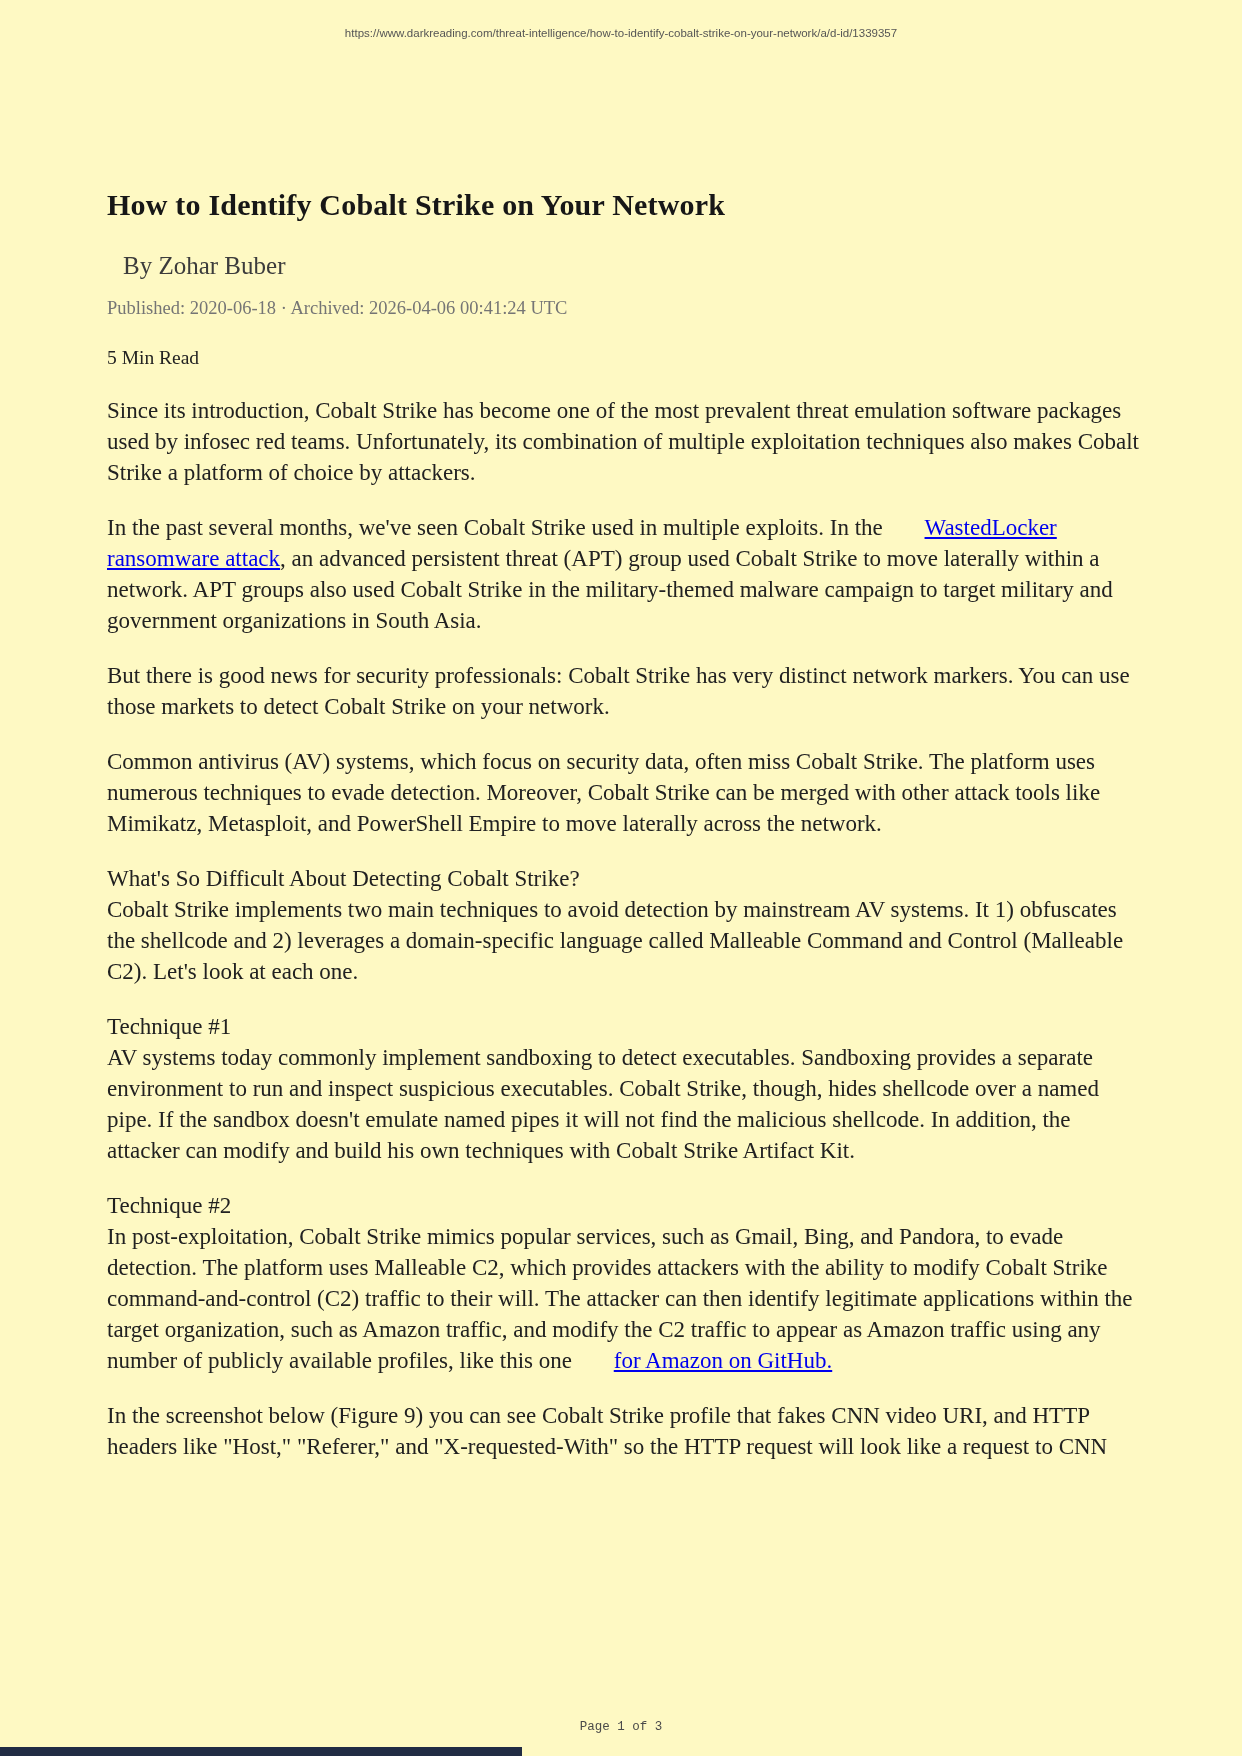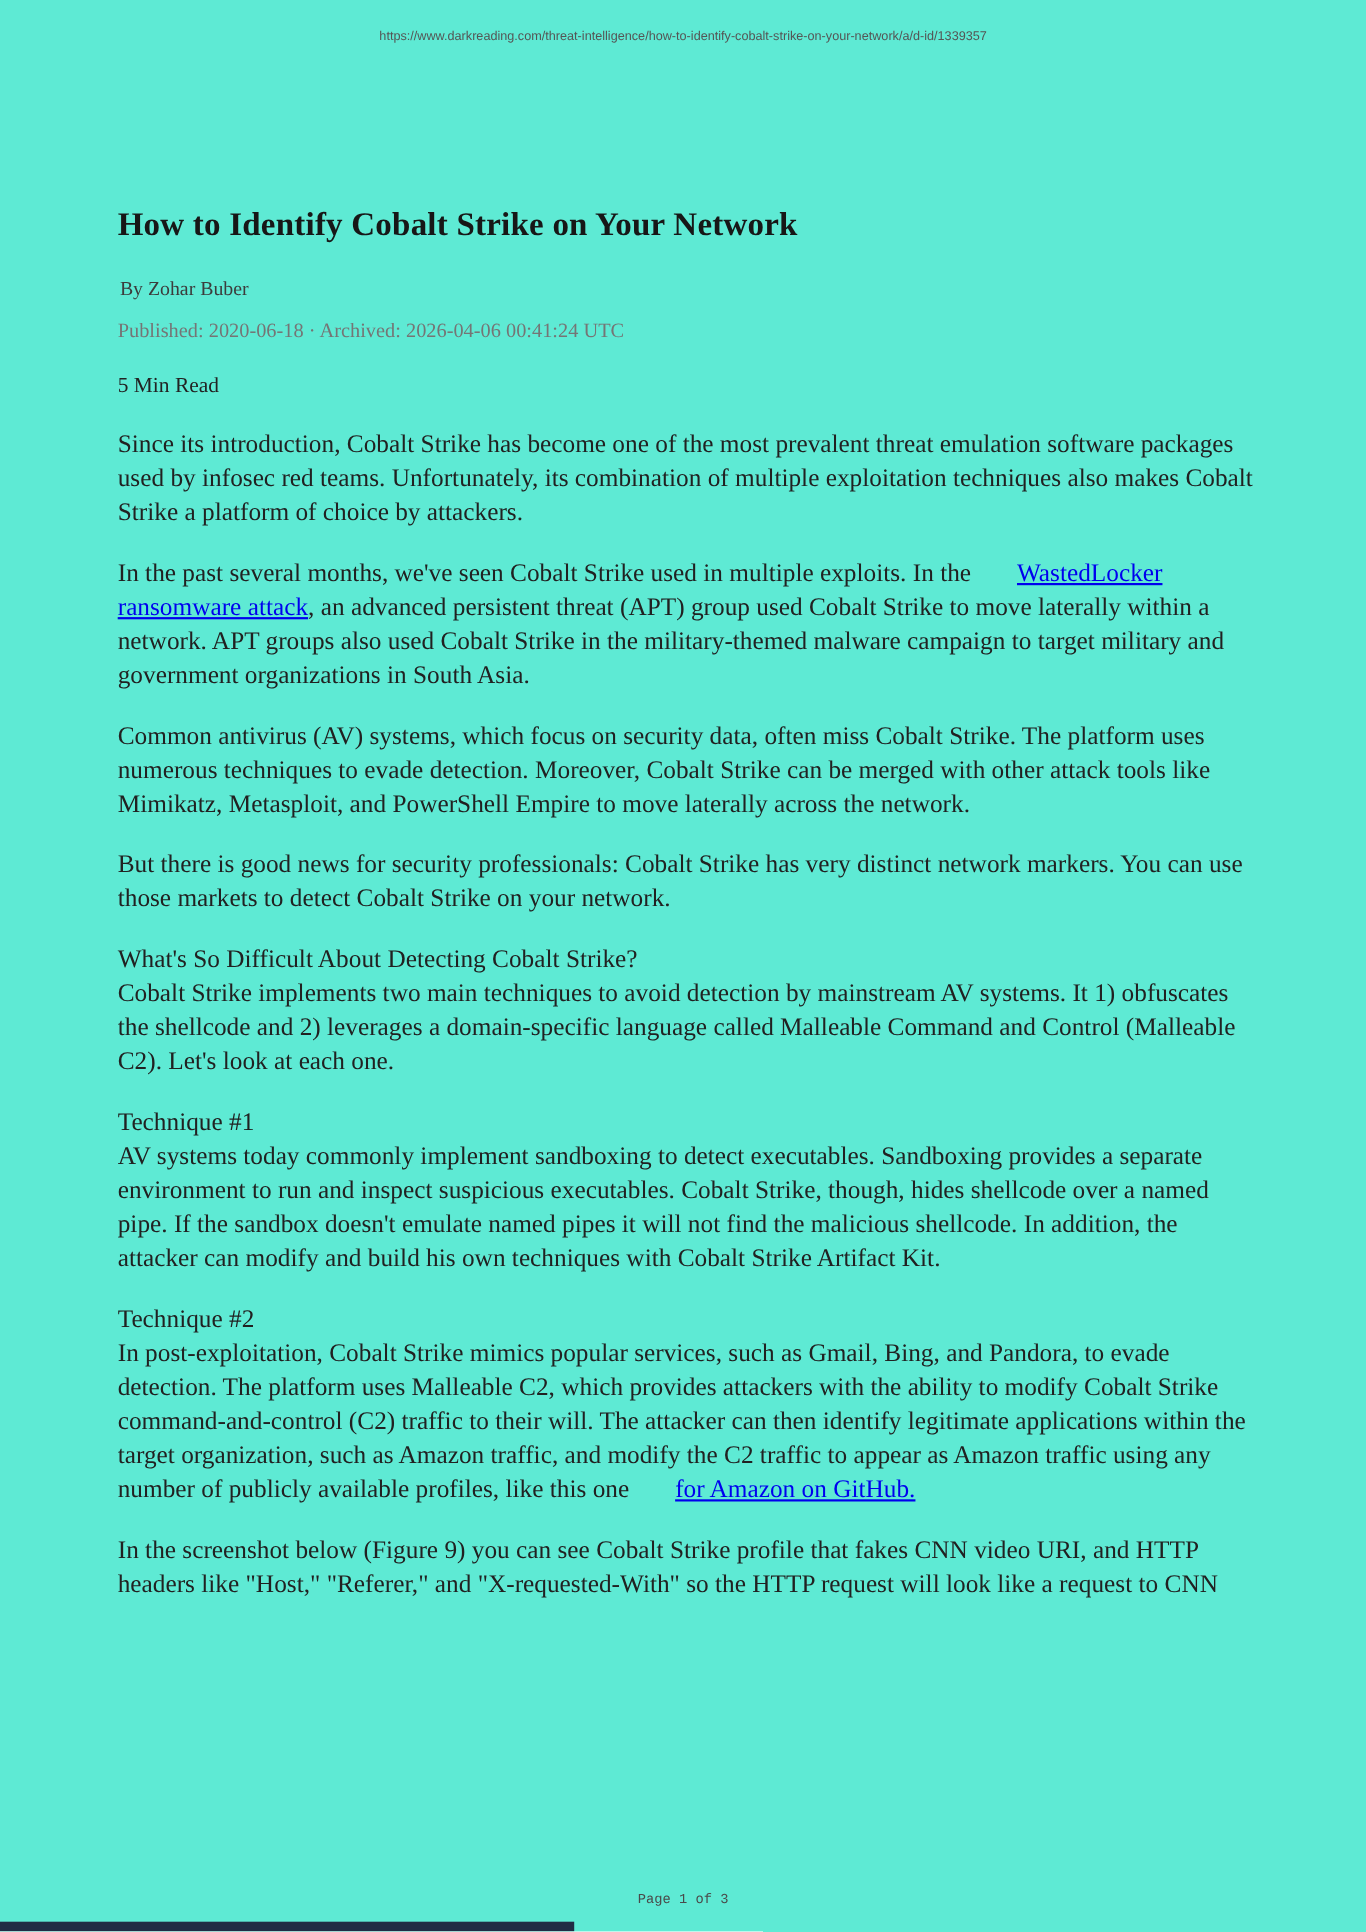--- a/index.html
+++ b/index.html
@@ -1,20 +1,20 @@
 <!DOCTYPE html>
 <html><head>
 <meta charset="utf-8">
 <style>
   html, body { margin: 0; padding: 0; background: #ffffff; }
   .sheet {
     position: relative;
     width: 1242px;
     height: 1756px;
-    background: #5eead4;
+    background: #fef9c3;
     overflow: hidden;
     font-family: "Liberation Serif", serif;
   }
   .url-header {
     position: absolute;
     top: 27px;
     left: 0;
     width: 100%;
     text-align: center;
     font-family: "Liberation Sans", sans-serif;
@@ -28,23 +28,23 @@
     width: 1032px;
   }
   .article h1 {
     margin: 0 0 30px 0;
     font-size: 30px;
     font-weight: bold;
     color: #171717;
     letter-spacing: 0.2px;
   }
   .byline {
-    font-size: 18px;
+    font-size: 25px;
     color: #3c3c3c;
-    margin: 0 0 18px 2px;
+    margin: 0 0 18px 16px;
   }
   .meta {
     font-size: 18.5px;
     color: #757575;
     margin: 0 0 28px 0;
   }
   .readtime {
     font-size: 19.5px;
     color: #222222;
     margin: 0 0 26px 0;
@@ -100,25 +100,25 @@
 
     <p class="block">
       <span>Since its introduction, Cobalt Strike has become one of the most prevalent threat emulation software packages used by infosec red teams. Unfortunately, its combination of multiple exploitation techniques also makes Cobalt Strike a platform of choice by attackers.</span>
     </p>
 
     <p class="block">
       <span>In the past several months, we've seen Cobalt Strike used in multiple exploits. In the </span><a class="inline-link">WastedLocker ransomware attack</a><span>, an advanced persistent threat (APT) group used Cobalt Strike to move laterally within a network. APT groups also used Cobalt Strike in the military-themed malware campaign to target military and government organizations in South Asia.</span>
     </p>
 
     <p class="block">
-      <span>Common antivirus (AV) systems, which focus on security data, often miss Cobalt Strike. The platform uses numerous techniques to evade detection. Moreover, Cobalt Strike can be merged with other attack tools like Mimikatz, Metasploit, and PowerShell Empire to move laterally across the network.</span>
+      <span>But there is good news for security professionals: Cobalt Strike has very distinct network markers. You can use those markets to detect Cobalt Strike on your network.</span>
     </p>
 
     <p class="block">
-      <span>But there is good news for security professionals: Cobalt Strike has very distinct network markers. You can use those markets to detect Cobalt Strike on your network.</span>
+      <span>Common antivirus (AV) systems, which focus on security data, often miss Cobalt Strike. The platform uses numerous techniques to evade detection. Moreover, Cobalt Strike can be merged with other attack tools like Mimikatz, Metasploit, and PowerShell Empire to move laterally across the network.</span>
     </p>
 
     <p class="block">
       <span class="block-heading">What's So Difficult About Detecting Cobalt Strike?</span><span>Cobalt Strike implements two main techniques to avoid detection by mainstream AV systems. It 1) obfuscates the shellcode and 2) leverages a domain-specific language called Malleable Command and Control (Malleable C2). Let's look at each one.</span>
     </p>
 
     <p class="block">
       <span class="block-heading">Technique #1</span><span>AV systems today commonly implement sandboxing to detect executables. Sandboxing provides a separate environment to run and inspect suspicious executables. Cobalt Strike, though, hides shellcode over a named pipe. If the sandbox doesn't emulate named pipes it will not find the malicious shellcode. In addition, the attacker can modify and build his own techniques with Cobalt Strike Artifact Kit.</span>
     </p>
 

